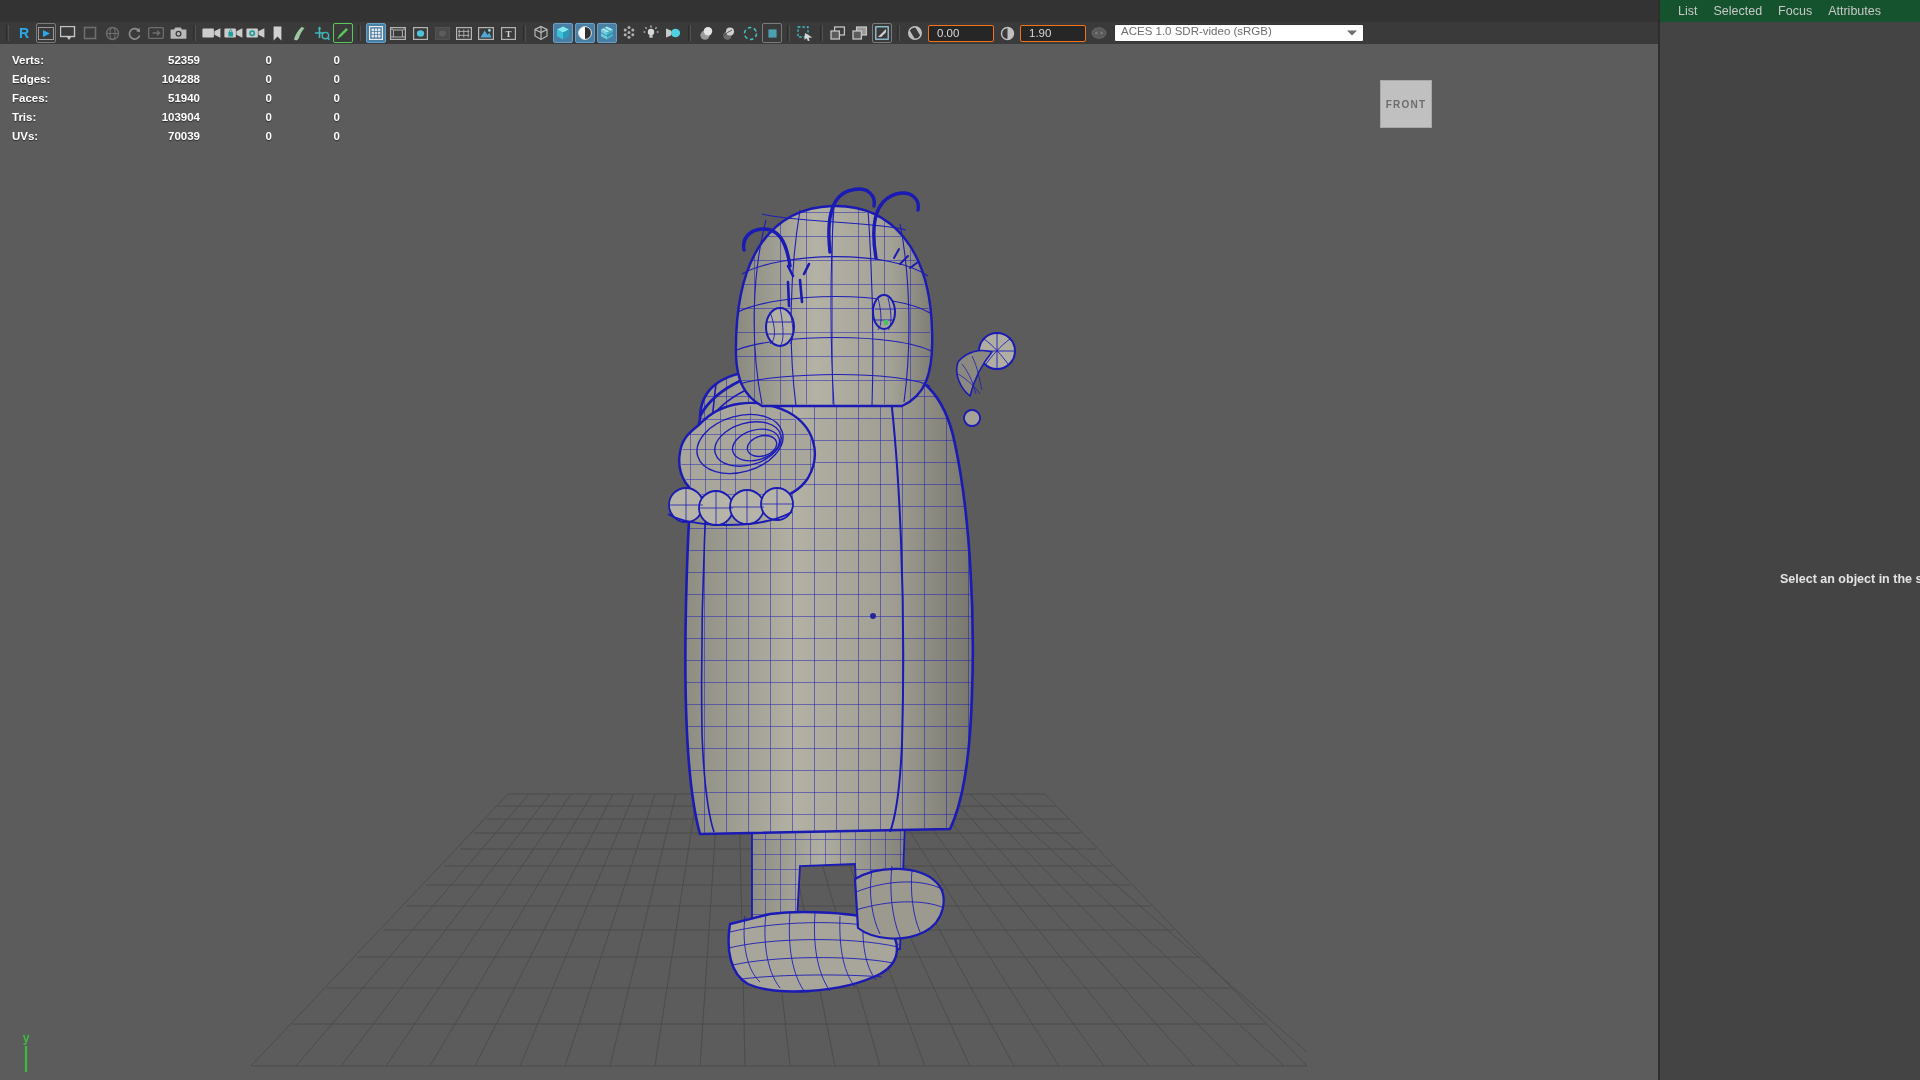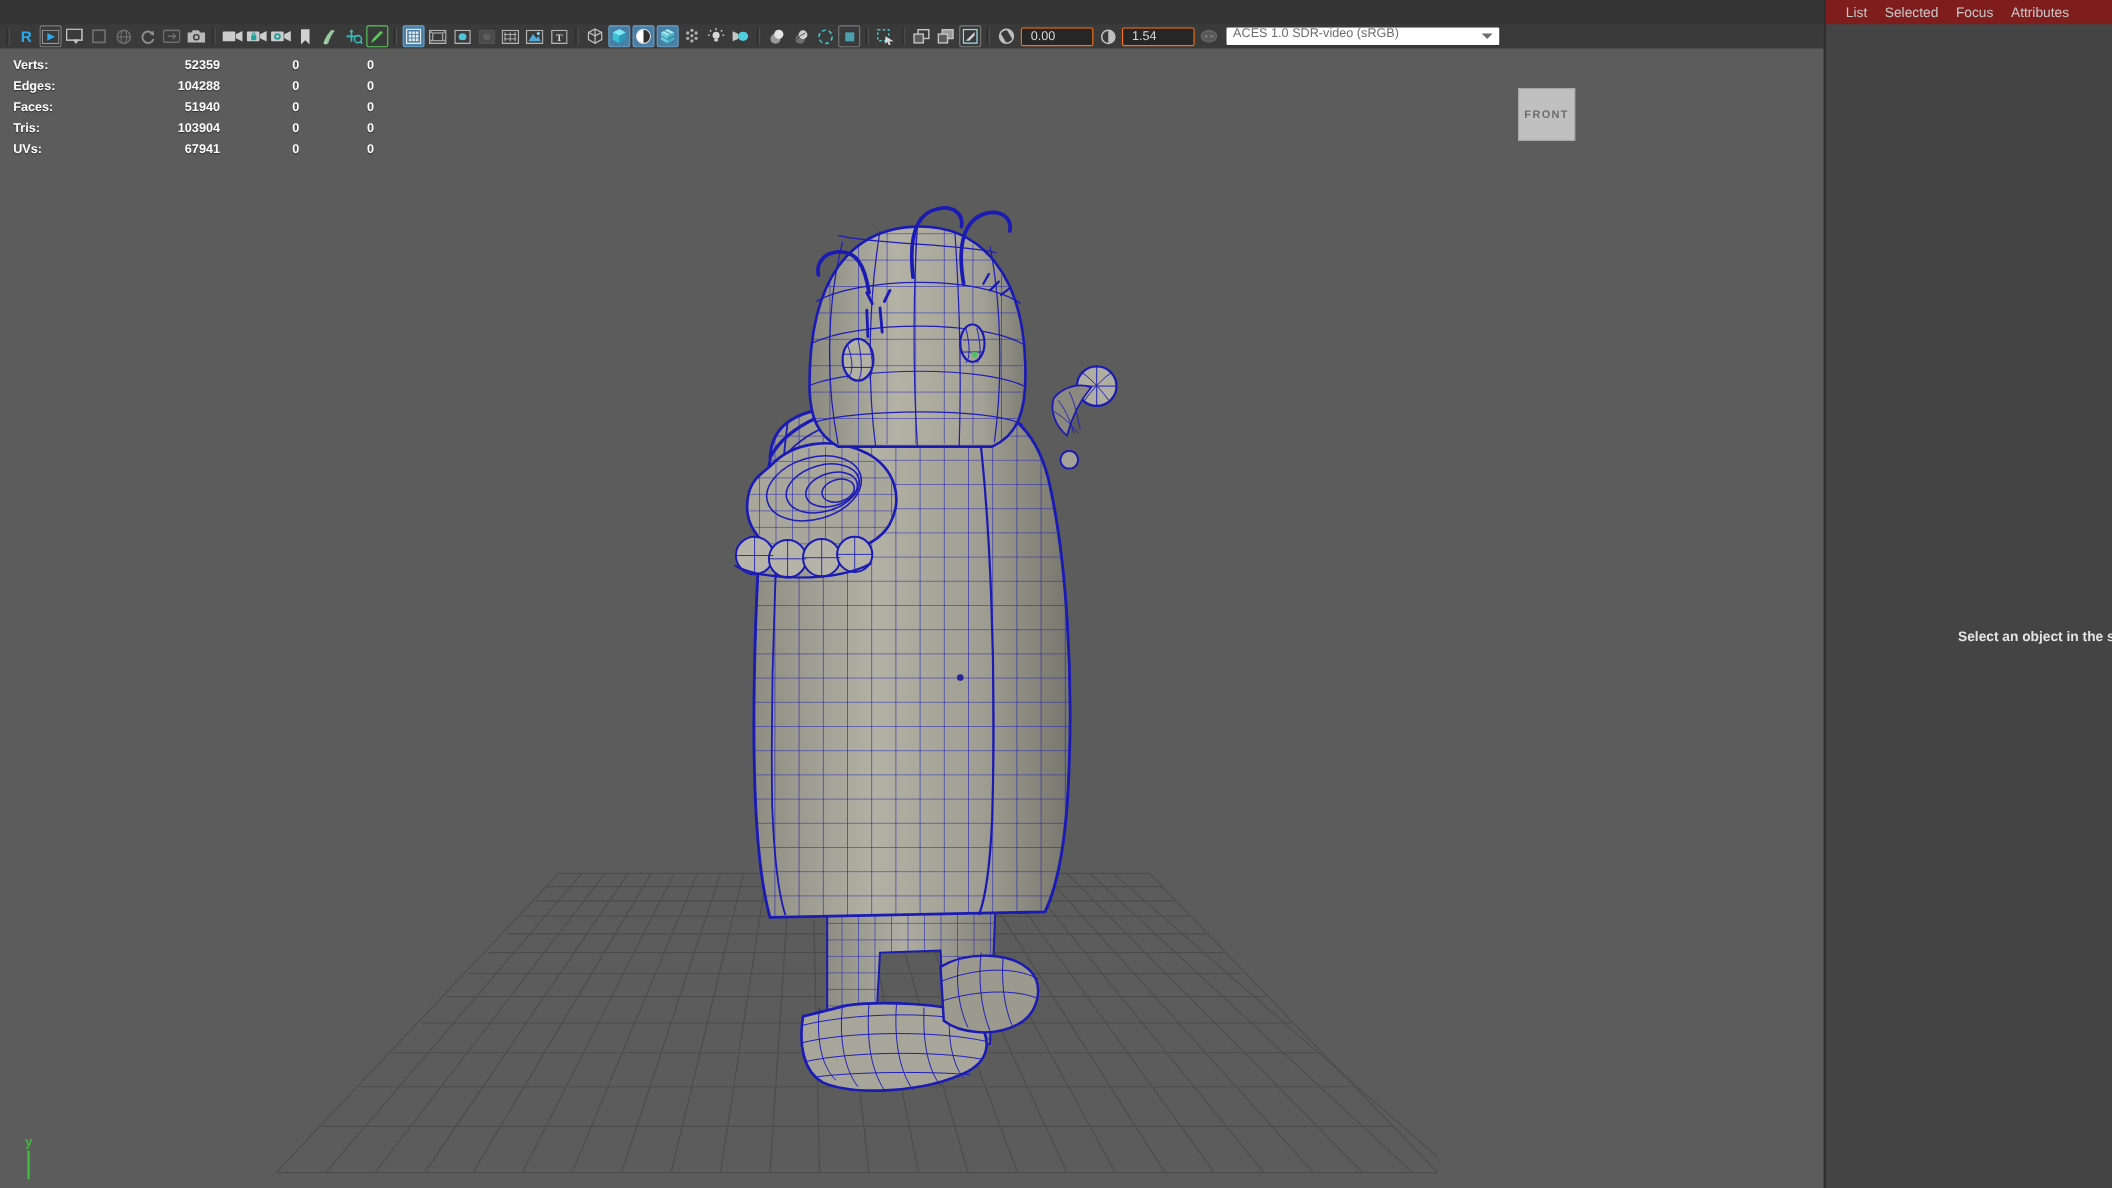--- a/index.html
+++ b/index.html
@@ -89,21 +89,21 @@
   .stage { position:absolute; inset:0; }
   .stage svg { position:absolute; left:0; top:0; }
 
   
   .rightpanel {
     position:absolute; left:1658px; top:0; width:262px; height:1080px;
     background:#444444; border-left:2px solid #2e2e2e;
   }
   .rp-menubar {
     height:22px; display:flex; align-items:flex-end; padding-left:10px;
-    background:#7f1d1d;
+    background:#14532d;
   }
   .rp-menu-item {
     color:#c8c8c8; font-size:12.5px; padding:0 8px; line-height:22px; white-space:nowrap;
   }
   .rp-body { position:relative; height:1058px; }
   .rp-hint {
     position:absolute; left:120px; top:550px;
     color:#e4e4e4; font-size:12.5px; font-weight:bold; white-space:nowrap;
   }
 </style>
@@ -422,21 +422,21 @@
         </svg>
     </div>
     <div class="numfield">0.00</div>
 
     <div class="tb">
       <svg width="15" height="15" viewBox="0 0 15 15">
           <circle cx="7.5" cy="7.5" r="6" fill="none" stroke="#c0c0c0" stroke-width="1.4"></circle>
           <path d="M7.5 1.5 A6 6 0 0 1 7.5 13.5 Z" fill="#c0c0c0"></path>
         </svg>
     </div>
-    <div class="numfield">1.54</div>
+    <div class="numfield">1.90</div>
 
     <div class="tb">
       <svg width="16" height="12" viewBox="0 0 16 12">
           <ellipse cx="8" cy="6" rx="7" ry="5.2" fill="#585858" stroke="#6a6a6a" stroke-width="1"></ellipse>
           <circle cx="5.4" cy="6" r="1.5" fill="#777"></circle>
           <circle cx="10.6" cy="6" r="1.5" fill="#777"></circle>
         </svg>
     </div>
     <div class="cmdrop">
       <span>ACES 1.0 SDR-video (sRGB)</span>
@@ -710,21 +710,21 @@
             <td class="v3">0</td>
           </tr>
           <tr>
             <td class="lbl">Tris:</td>
             <td class="v1">103904</td>
             <td class="v2">0</td>
             <td class="v3">0</td>
           </tr>
           <tr>
             <td class="lbl">UVs:</td>
-            <td class="v1">67941</td>
+            <td class="v1">70039</td>
             <td class="v2">0</td>
             <td class="v3">0</td>
           </tr>
         </tbody>
       </table>
     </div>
 
     <div class="viewcube">
       <span>FRONT</span>
     </div>

